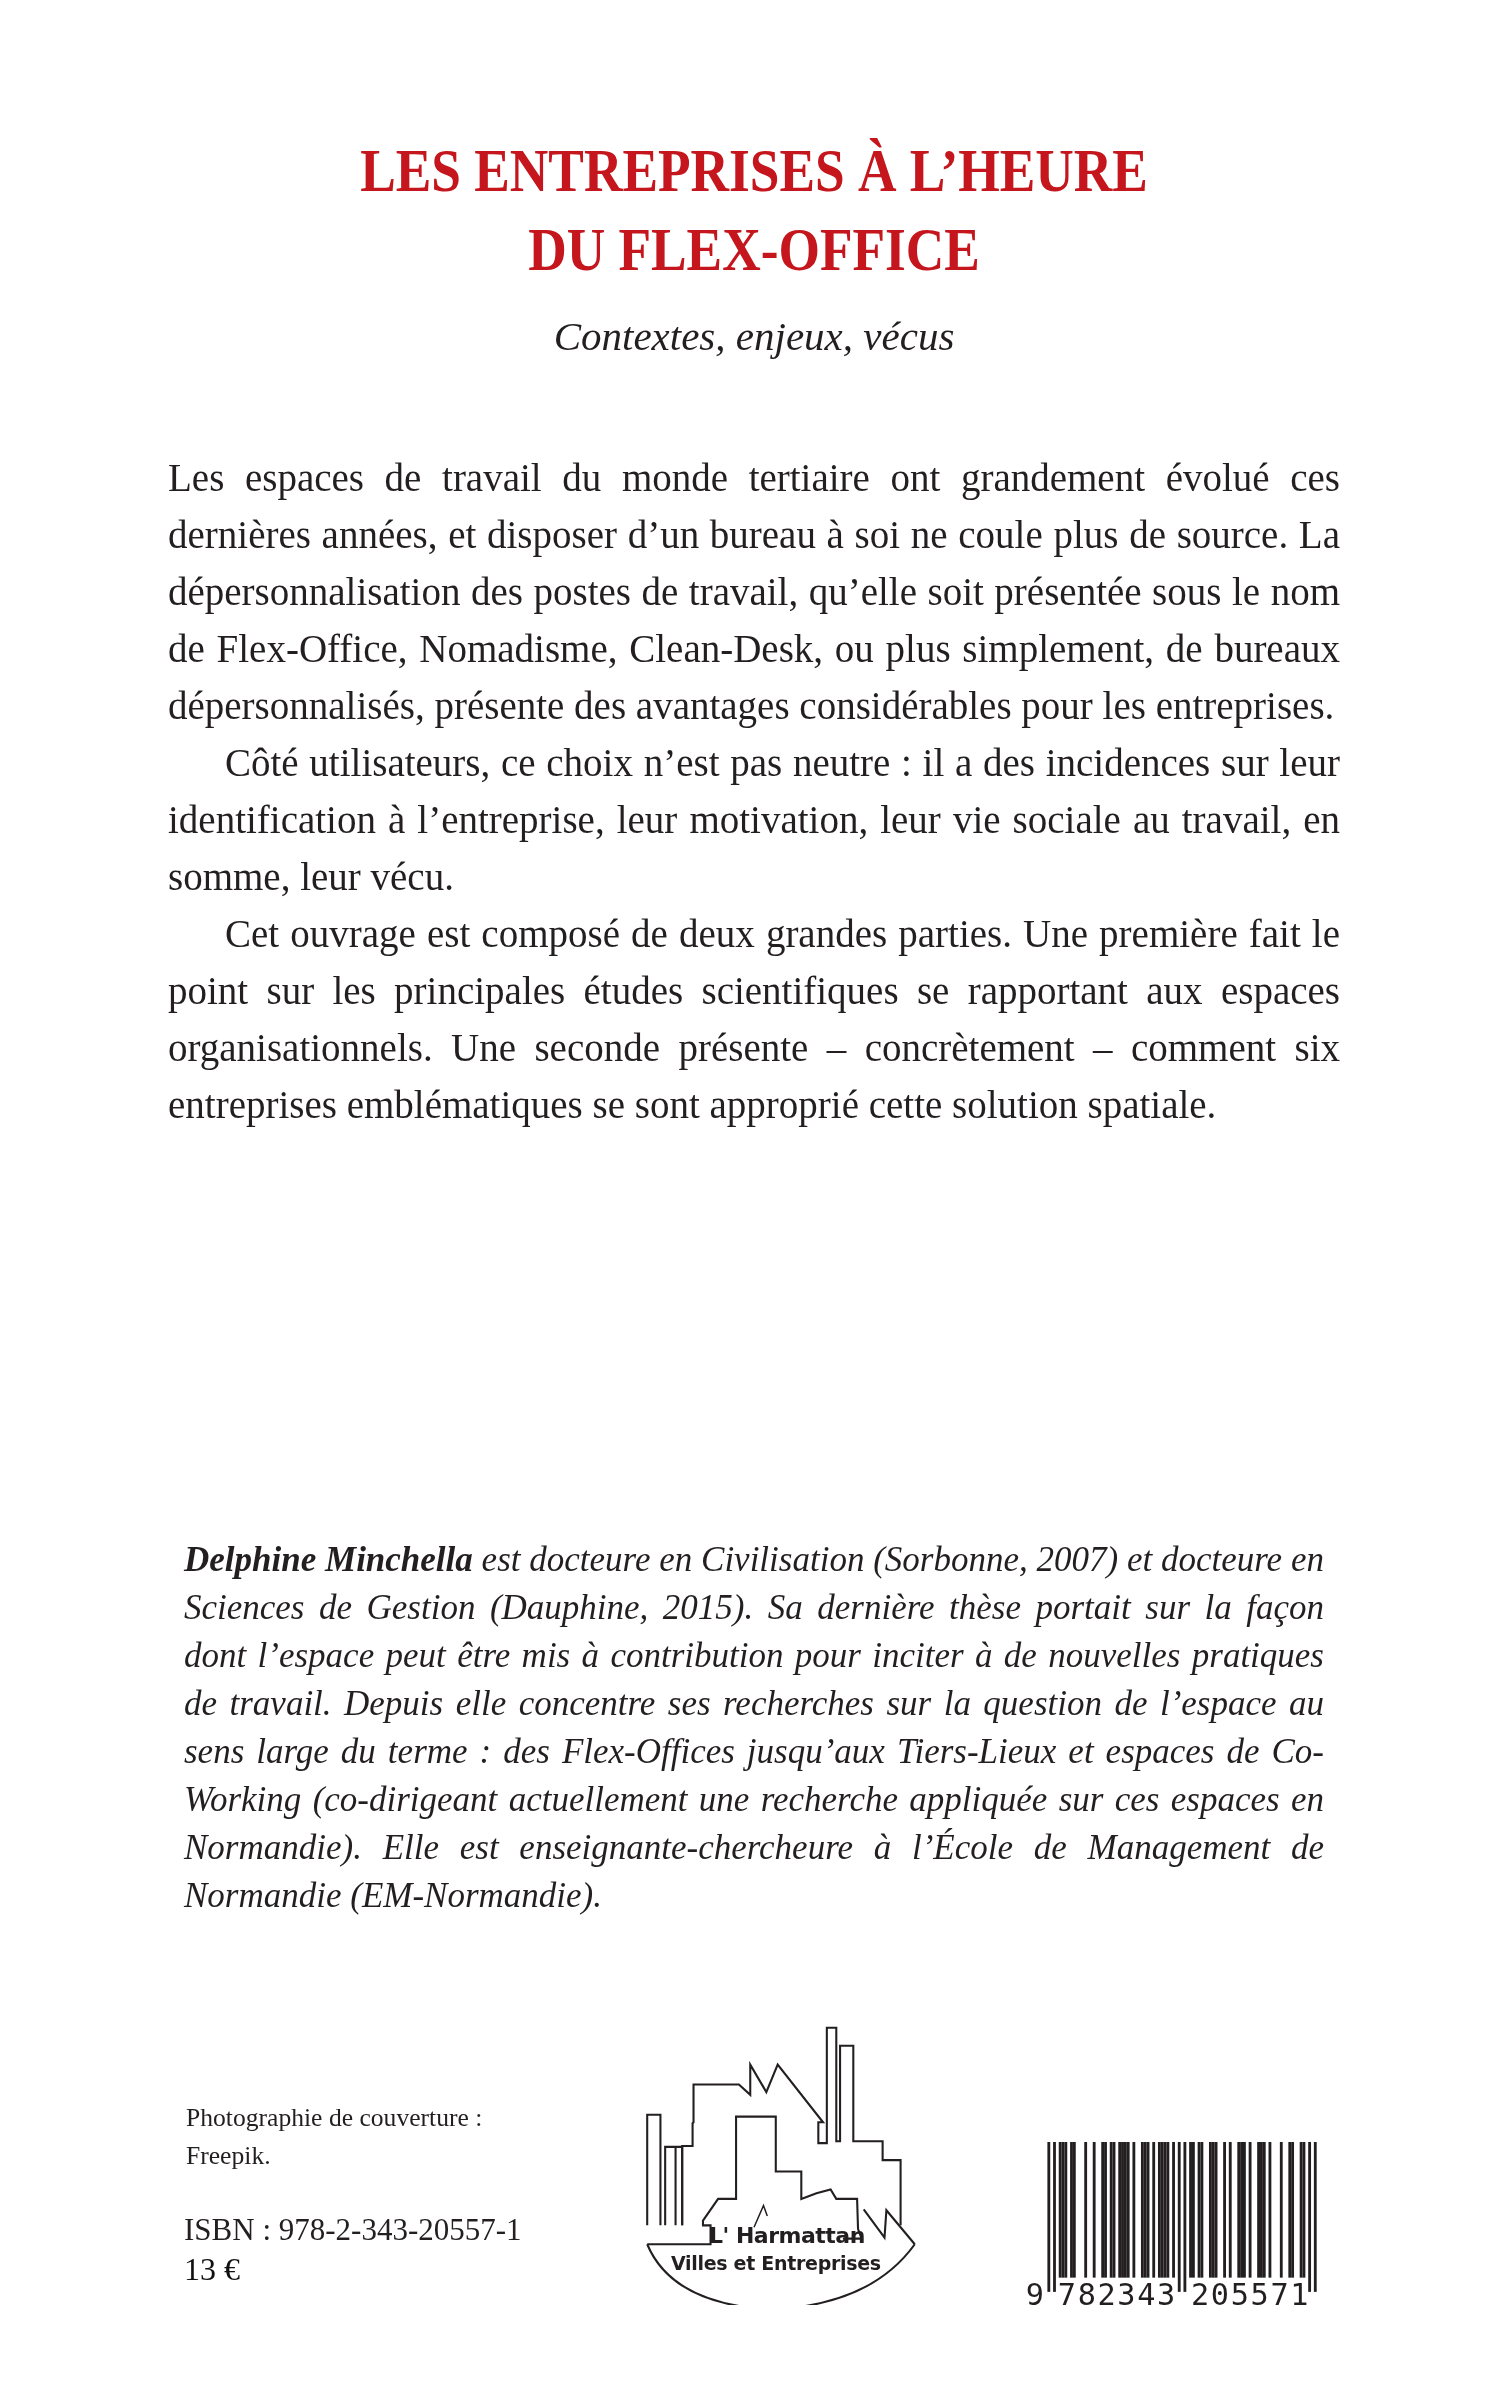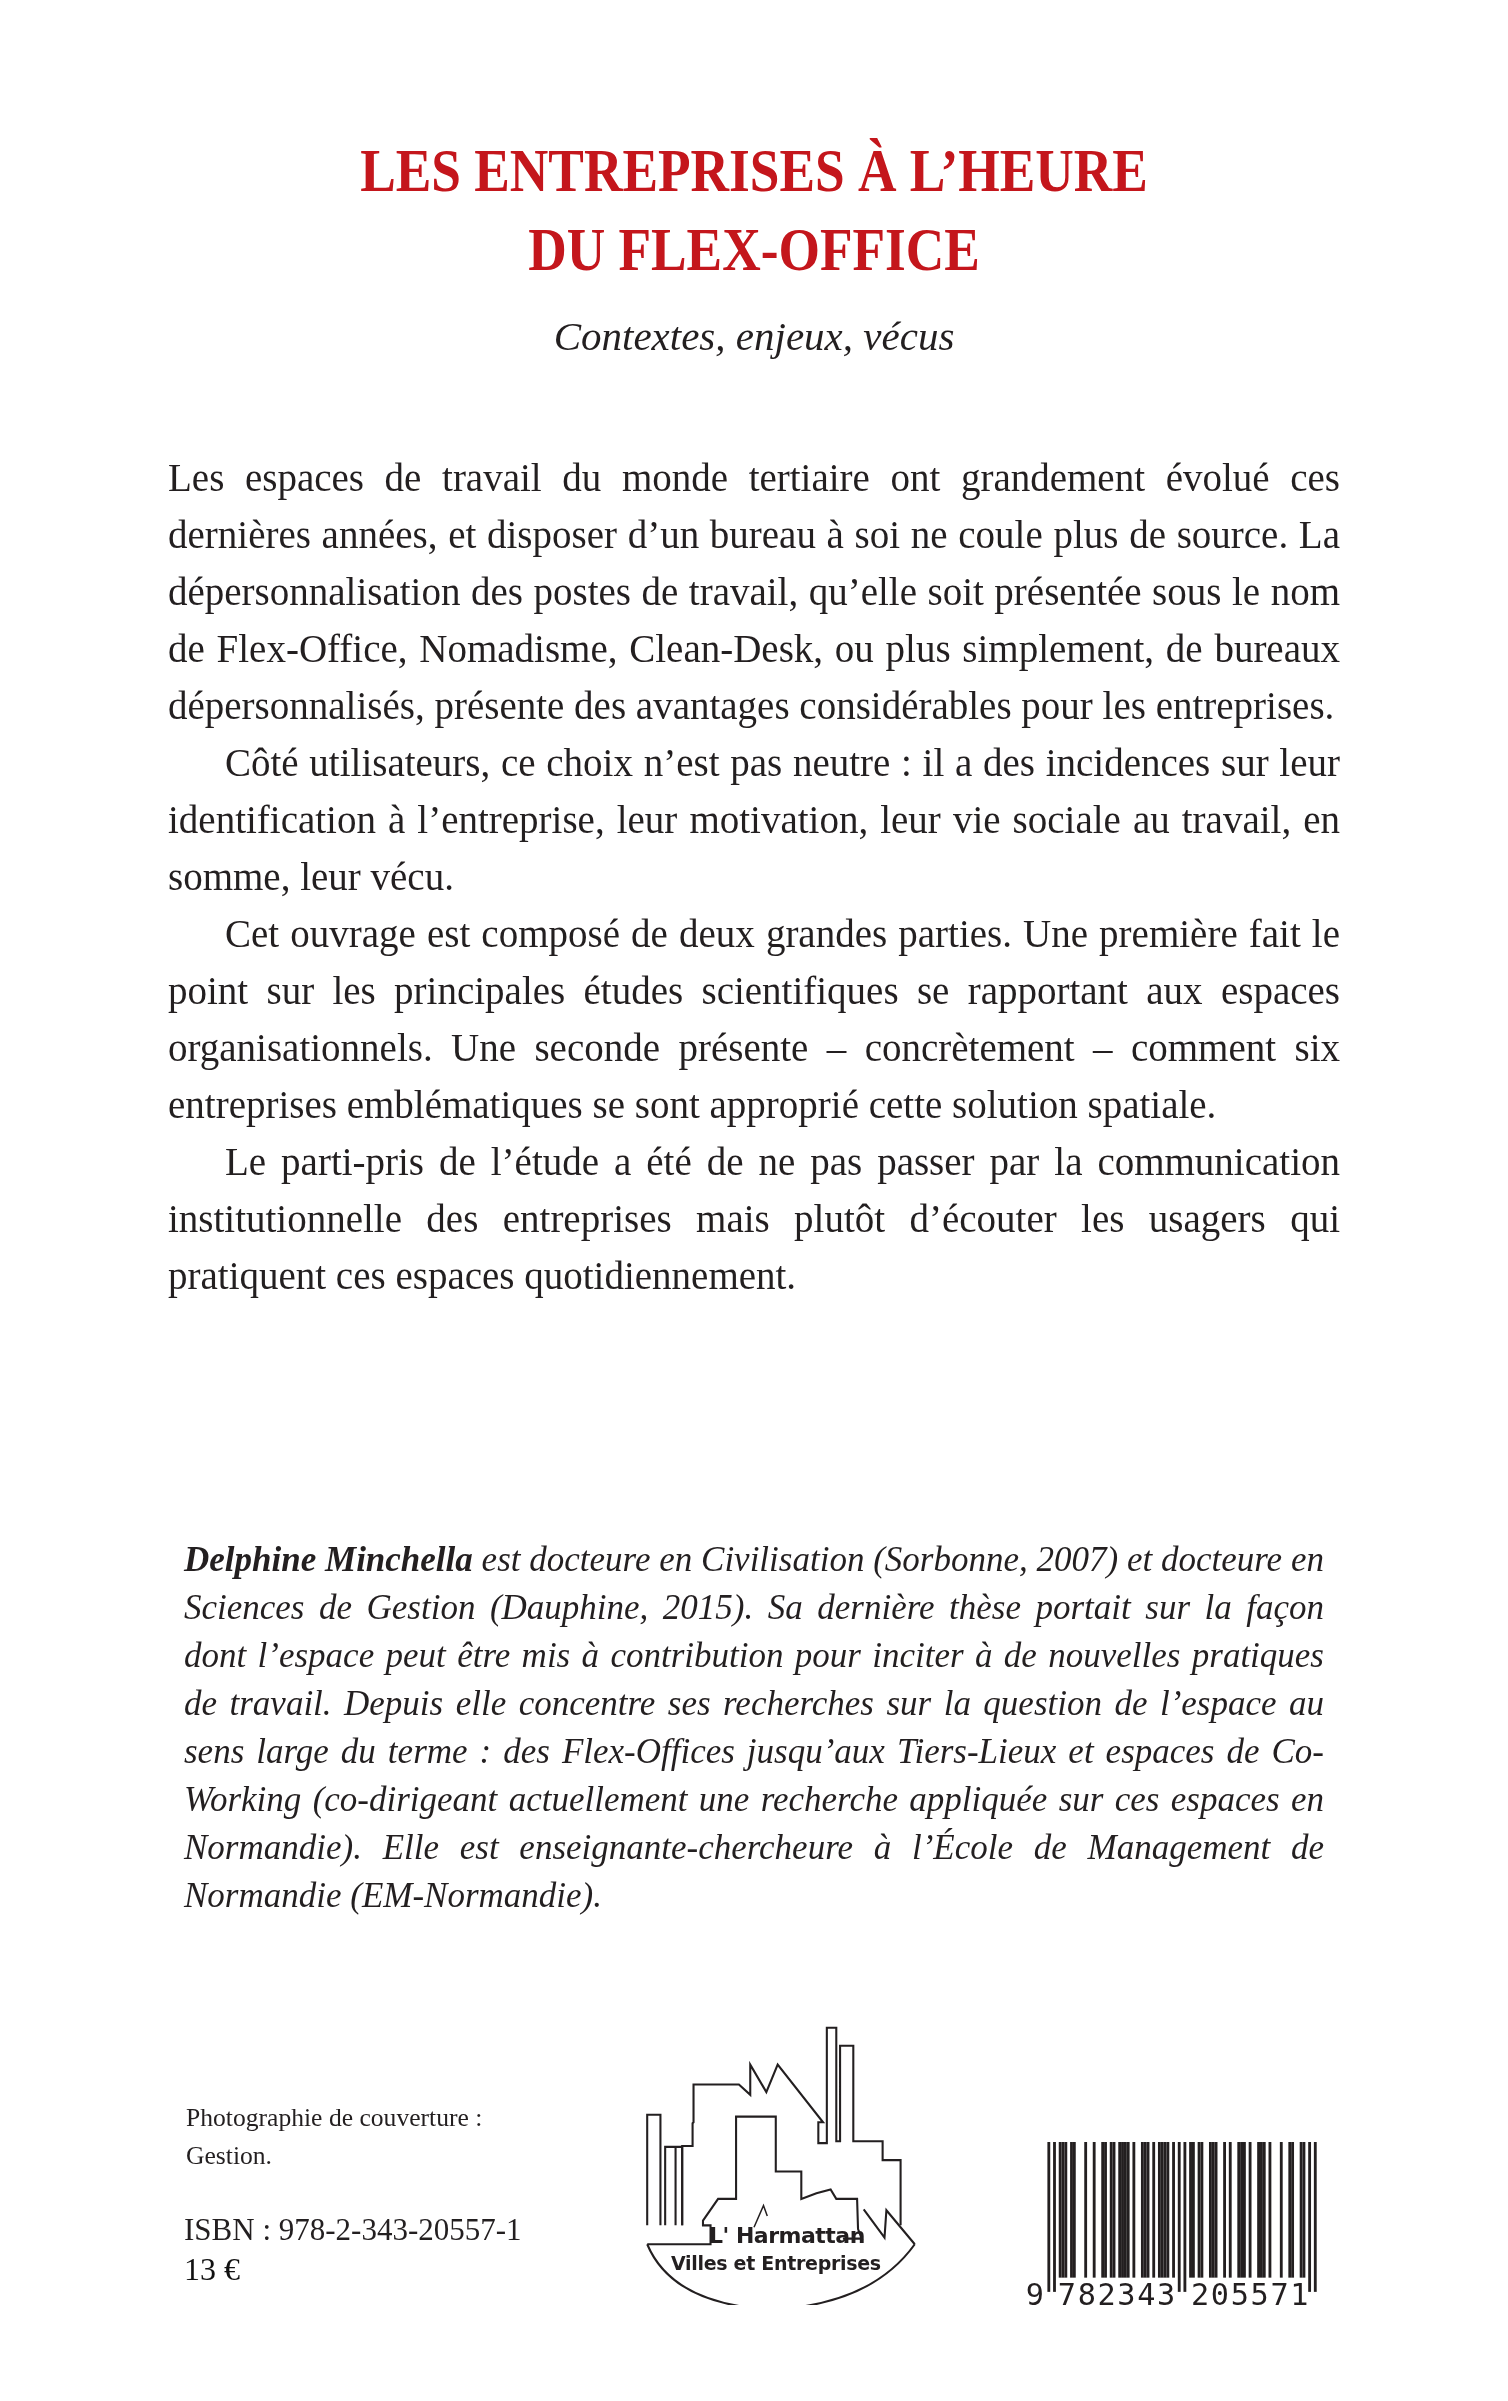--- a/index.html
+++ b/index.html
@@ -46,30 +46,29 @@
 <div class="title">
   <span>LES ENTREPRISES À L’HEURE</span>
   <span>DU FLEX-OFFICE</span>
 </div>
 <div class="subtitle">Contextes, enjeux, vécus</div>
 
 <div class="body">
   <p>Les espaces de travail du monde tertiaire ont grandement évolué ces dernières années, et disposer d’un bureau à soi ne coule plus de source. La dépersonnalisation des postes de travail, qu’elle soit présentée sous le nom de Flex-Office, Nomadisme, Clean-Desk, ou plus simplement, de bureaux dépersonnalisés, présente des avantages considérables pour les entreprises.</p>
   <p>Côté utilisateurs, ce choix n’est pas neutre : il a des incidences sur leur identification à l’entreprise, leur motivation, leur vie sociale au travail, en somme, leur vécu.</p>
   <p>Cet ouvrage est composé de deux grandes parties. Une première fait le point sur les principales études scientifiques se rapportant aux espaces organisationnels. Une seconde présente – concrètement – comment six entreprises emblématiques se sont approprié cette solution spatiale.</p>
-  <p>Le parti-pris de l’étude a été de ne pas passer par la communication institutionnelle des entreprises mais plutôt d’écouter les usagers qui pratiquent ces espaces quotidiennement.</p>
 </div>
 
 <div class="bio">
   <p><span class="author">Delphine Minchella</span><span> est docteure en Civilisation (Sorbonne, 2007) et docteure en Sciences de Gestion (Dauphine, 2015). Sa dernière thèse portait sur la façon dont l’espace peut être mis à contribution pour inciter à de nouvelles pratiques de travail. Depuis elle concentre ses recherches sur la question de l’espace au sens large du terme : des Flex-Offices jusqu’aux Tiers-Lieux et espaces de Co-Working (co-dirigeant actuellement une recherche appliquée sur ces espaces en Normandie). Elle est enseignante-chercheure à l’École de Management de Normandie (EM-Normandie).</span></p>
 </div>
 
 <div class="credits">
   <span>Photographie de couverture :</span>
-  <span>Gestion.</span>
+  <span>Freepik.</span>
 </div>
 <div class="isbn">ISBN : 978-2-343-20557-1</div>
 <div class="price">13 €</div>
 
 <div class="logo">
   <svg viewBox="0 0 330 320" fill="none" stroke="#231f20" stroke-width="2.2" stroke-linejoin="miter">
 
     <path d="M33 236 L33 119 L47 119 L47 236"></path>
     <path d="M52 236 L52 153 L70 153 L70 236 M63 153 L63 236"></path>
     <path d="M33 256 L100 256 L100 236 L92 236 L92 231 L108 208 L127 208 L127 121 L169 121 L169 179 L196 179 L196 208 L212 202 L227 198 L233 208 L255 208 L256 240 L260 250 L240 250 L240 250"></path>

